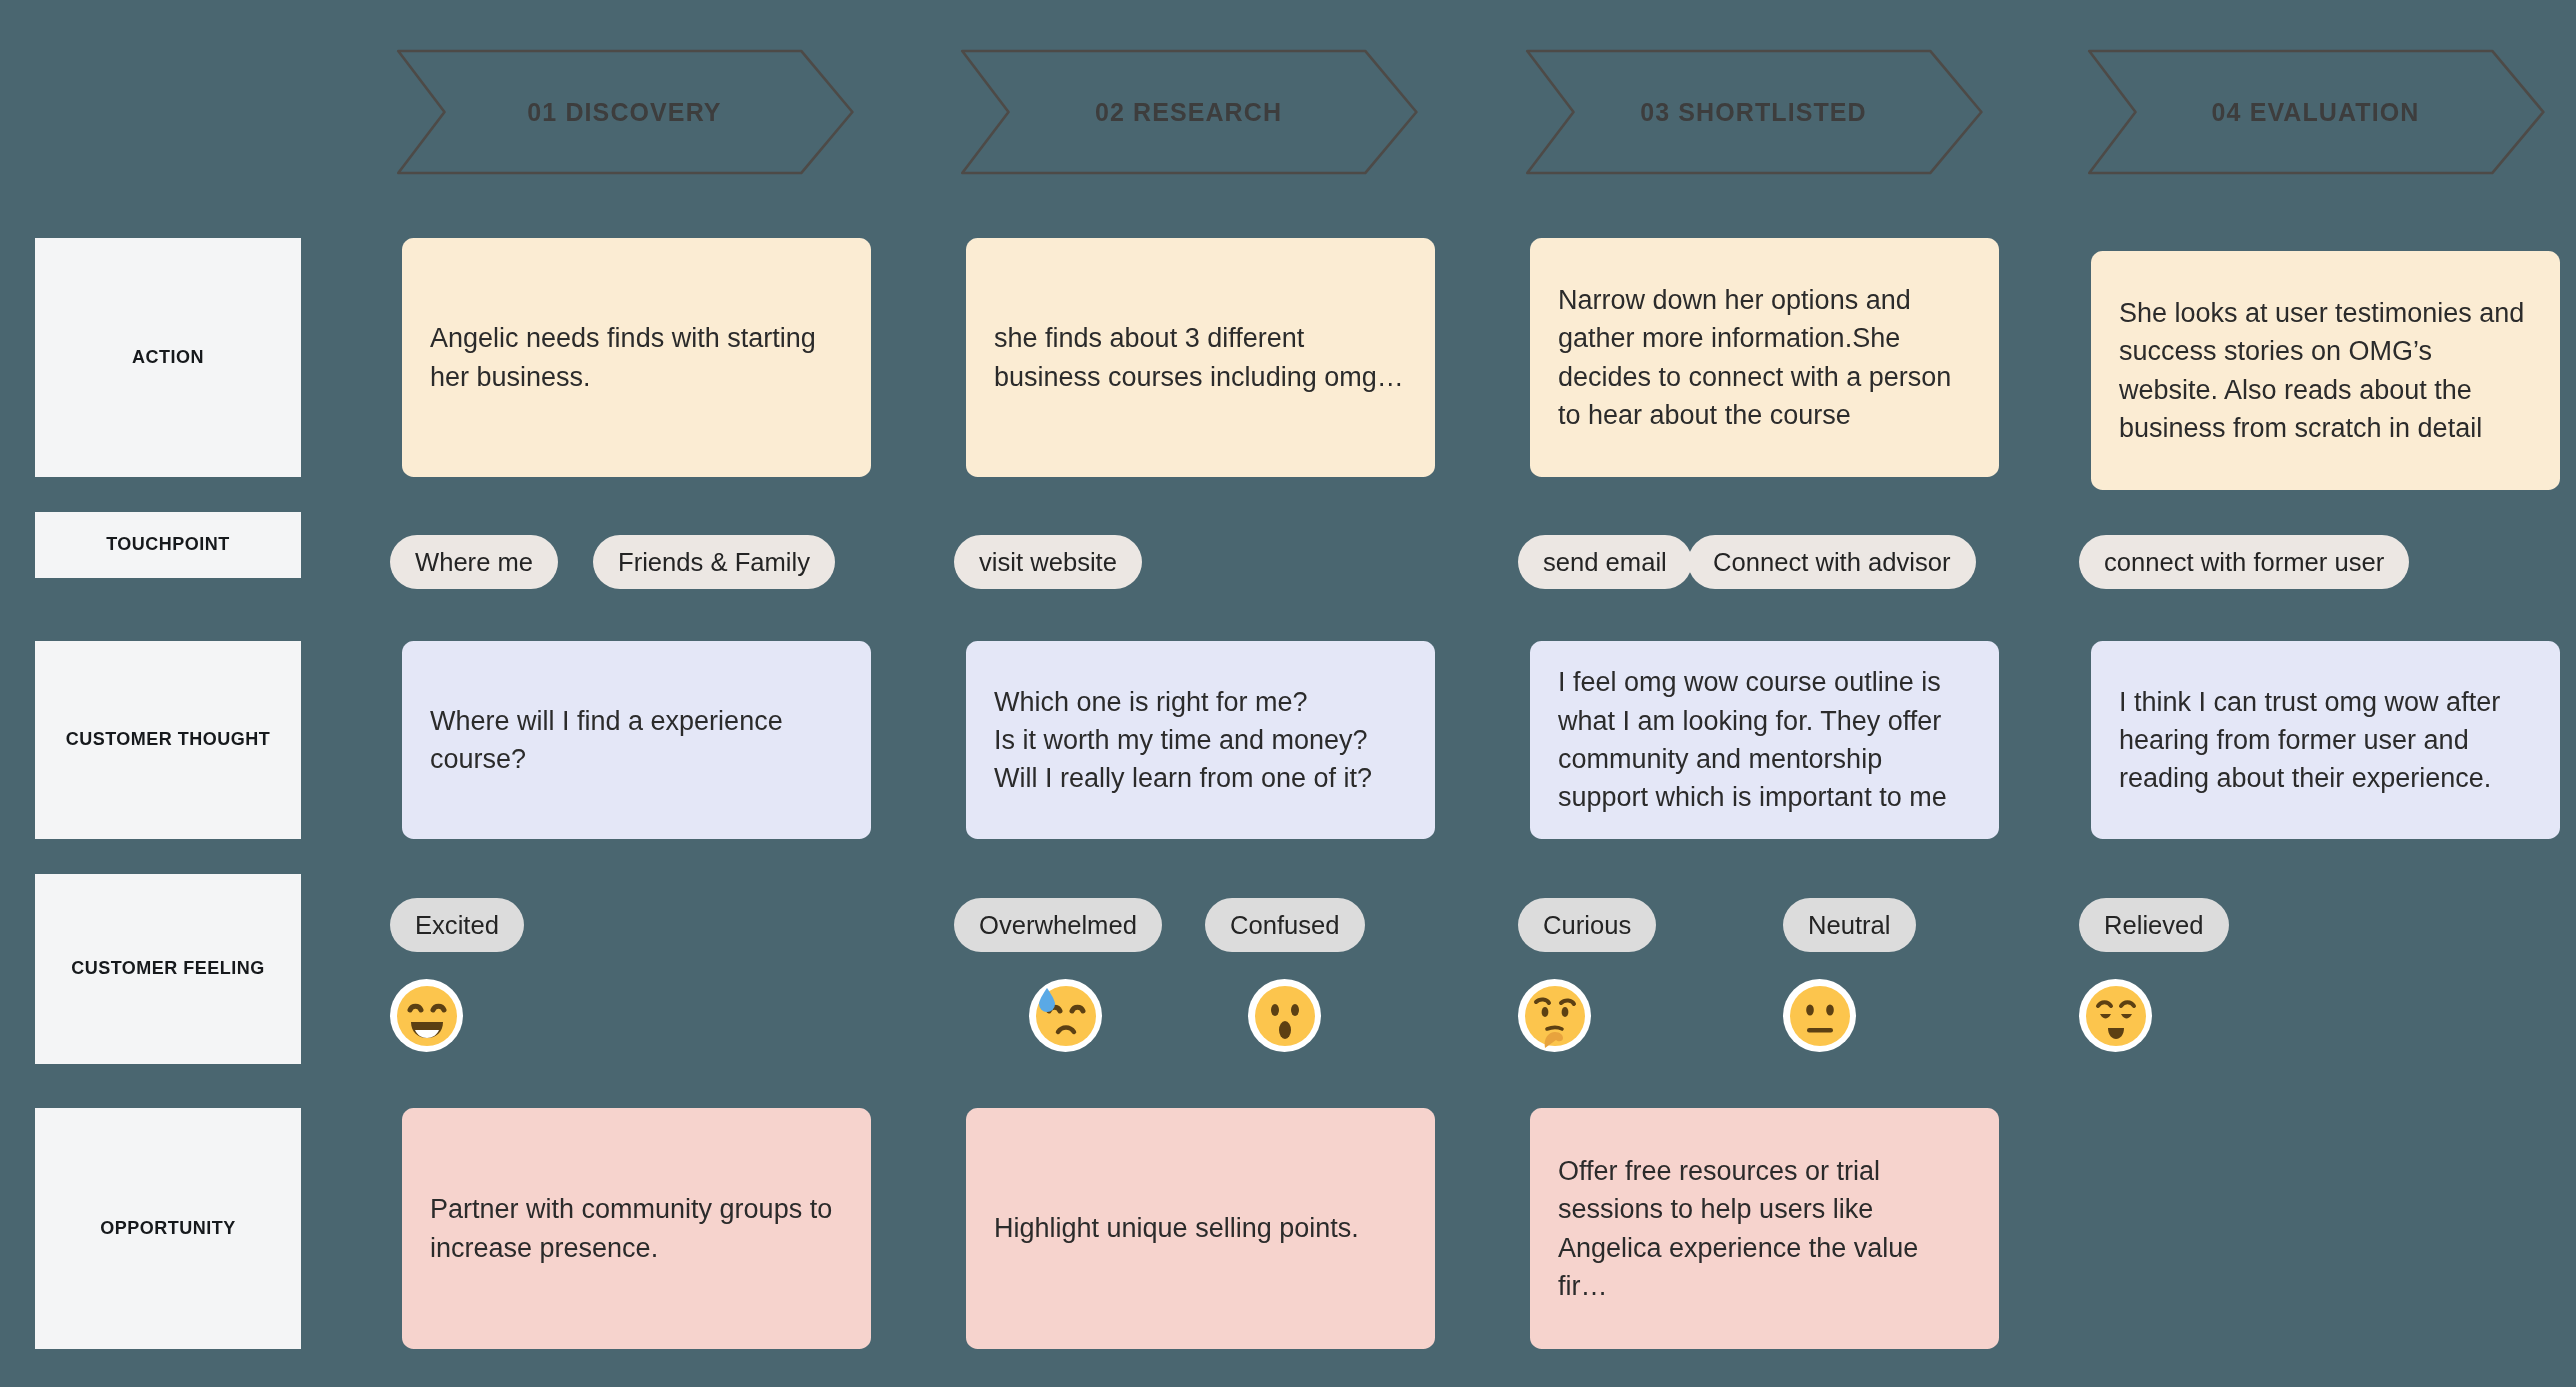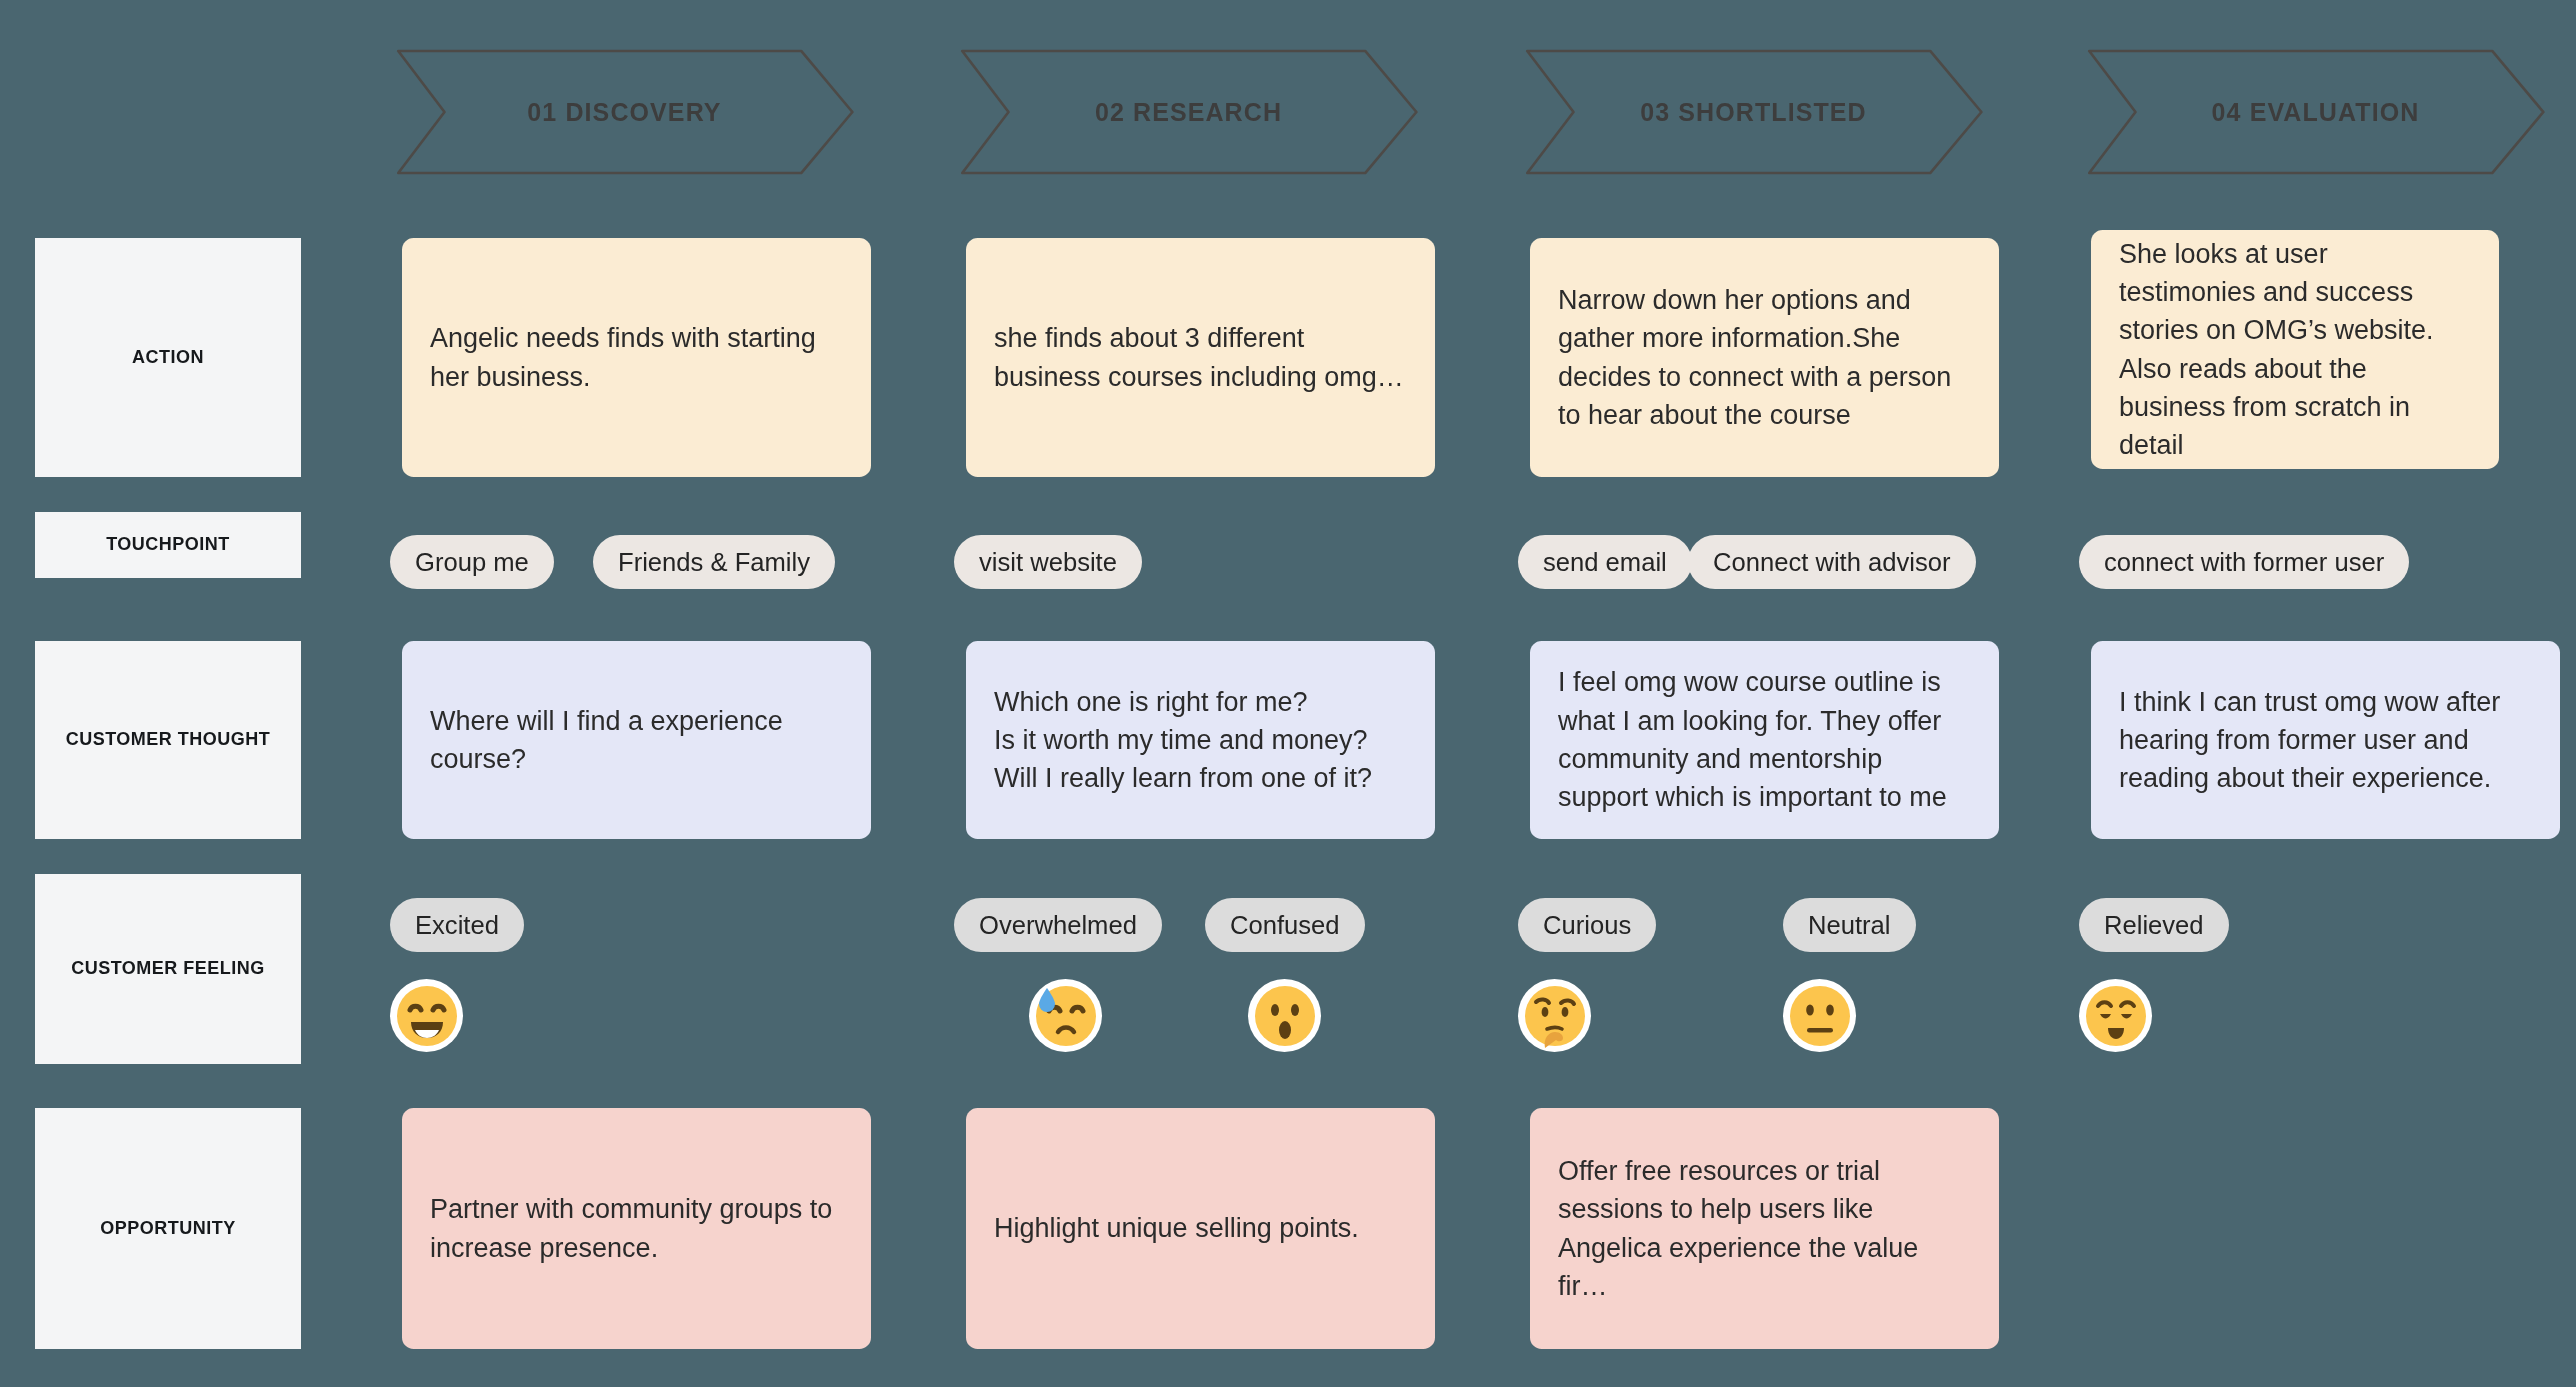--- a/index.html
+++ b/index.html
@@ -134,25 +134,25 @@
       <path d="M10 6 H498 L560 80 L498 154 H10 L66 80 Z" fill="none" stroke="#4d4a47" stroke-width="3.2" stroke-linejoin="round" stroke-linecap="round"></path>
     </svg>
     <span class="stage-label">04 EVALUATION</span>
   </div>
 
   <div class="row-label" style="top:238px; height:239px;">ACTION</div>
 
   <div class="card action" style="left:390px;  top:238px; width:469px; height:239px;">Angelic needs finds with starting her business.</div>
   <div class="card action" style="left:954px; top:238px; width:469px; height:239px;">she finds about 3 different business courses including omg…</div>
   <div class="card action" style="left:1518px; top:238px; width:469px; height:239px;">Narrow down her options and gather more information.She decides to connect with a person to hear about the course</div>
-  <div class="card action" style="left:2079px; top:230px; width:408px; height:239px;">She looks at user testimonies and success stories on OMG’s website. Also reads about the business from scratch in detail</div>
+  <div class="card action" style="left:2079px; top:251px; width:469px; height:239px;">She looks at user testimonies and success stories on OMG’s website. Also reads about the business from scratch in detail</div>
 
   <div class="row-label" style="top:512px; height:66px;">TOUCHPOINT</div>
 
-  <div class="chip touchpoint" style="left:390px;  top:535px;">Group me</div>
+  <div class="chip touchpoint" style="left:390px;  top:535px;">Where me</div>
   <div class="chip touchpoint" style="left:593px;  top:535px;">Friends &amp; Family</div>
 
   <div class="chip touchpoint" style="left:954px; top:535px;">visit website</div>
 
   <div class="chip touchpoint" style="left:1518px; top:535px;">send email</div>
   <div class="chip touchpoint" style="left:1688px; top:535px;">Connect with advisor</div>
 
   <div class="chip touchpoint" style="left:2079px; top:535px;">connect with former user</div>
 
   <div class="row-label" style="top:641px; height:198px;">CUSTOMER

